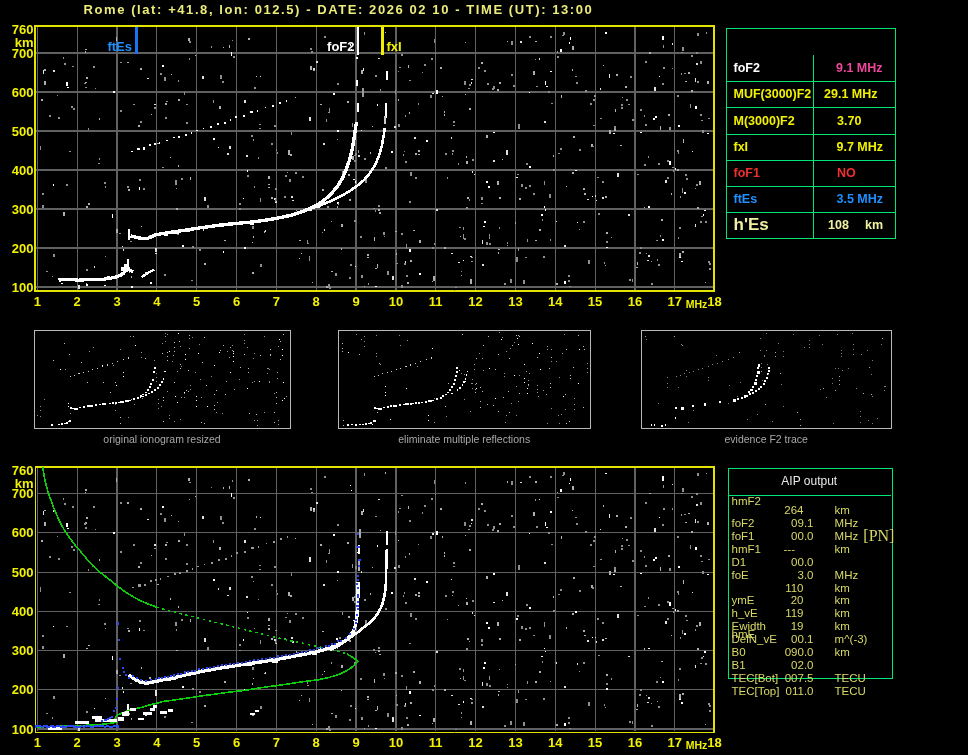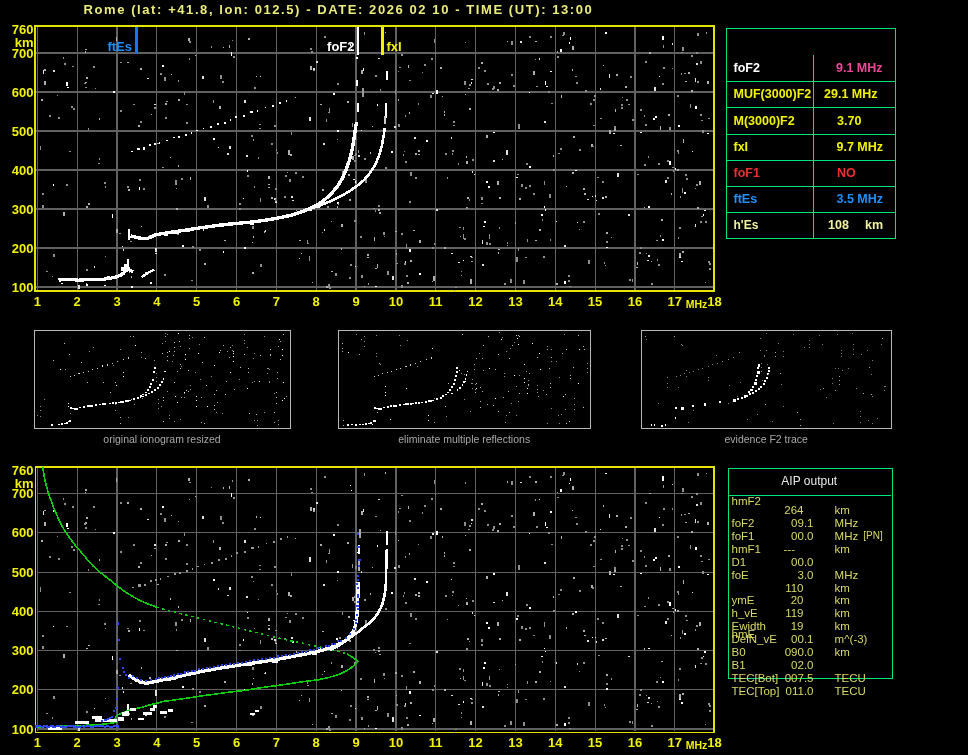--- a/index.html
+++ b/index.html
@@ -2314,36 +2314,36 @@
     <div style="position:absolute;left:0;top:104.5px;width:100%;height:26.03px;border-bottom:1px solid #00e673;"></div>
     <div style="position:absolute;left:7px;top:104.5px;height:26.03px;line-height:26.03px;color:#f2f200;font-weight:bold;font-size:12.5px;">fxI</div>
     <div style="position:absolute;left:110.0px;top:104.5px;height:26.03px;line-height:26.03px;color:#f2f200;font-weight:bold;font-size:12.5px;">9.7 MHz</div>
     <div style="position:absolute;left:0;top:130.5px;width:100%;height:26.03px;border-bottom:1px solid #00e673;"></div>
     <div style="position:absolute;left:7px;top:130.5px;height:26.03px;line-height:26.03px;color:#f03030;font-weight:bold;font-size:12.5px;">foF1</div>
     <div style="position:absolute;left:110.5px;top:130.5px;height:26.03px;line-height:26.03px;color:#f03030;font-weight:bold;font-size:12.5px;">NO</div>
     <div style="position:absolute;left:0;top:156.5px;width:100%;height:26.03px;border-bottom:1px solid #00e673;"></div>
     <div style="position:absolute;left:7px;top:156.5px;height:26.03px;line-height:26.03px;color:#1e90ff;font-weight:bold;font-size:12.5px;">ftEs</div>
     <div style="position:absolute;left:110.0px;top:156.5px;height:26.03px;line-height:26.03px;color:#1e90ff;font-weight:bold;font-size:12.5px;">3.5 MHz</div>
     <div style="position:absolute;left:0;top:182.6px;width:100%;height:26.03px;"></div>
-    <div style="position:absolute;left:7px;top:182.6px;height:26.03px;line-height:26.03px;color:#f0f0a0;font-weight:bold;font-size:12px;">h'Es</div>
+    <div style="position:absolute;left:7px;top:182.6px;height:26.03px;line-height:26.03px;color:#f0f0a0;font-weight:bold;font-size:17px;">h'Es</div>
     <div style="position:absolute;left:101.5px;top:182.6px;height:26.03px;line-height:26.03px;color:#f0f0a0;font-weight:bold;font-size:12.5px;">108</div>
     <div style="position:absolute;left:138.5px;top:182.6px;height:26.03px;line-height:26.03px;color:#f0f0a0;font-weight:bold;font-size:12.5px;">km</div>
   </div>
 <div style="position:absolute;left:727.5px;top:467.5px;width:163.5px;height:209.5px;border:1px solid #00e673;"></div>
 <div style="position:absolute;left:727.5px;top:467.5px;width:163.5px;height:27px;border-bottom:1px solid #00e673;text-align:center;line-height:27px;color:#e8e8e8;font-size:12px;">AIP output</div>
 <div style="position:absolute;top:495px;height:12.9px;line-height:12.9px;color:#d9d966;font-size:11.5px;left:731.5px;">hmF2</div>
 <div style="position:absolute;top:504.3px;height:12.9px;line-height:12.9px;color:#d9d966;font-size:11.5px;left:743.5px;width:60px;text-align:right;">264</div>
 <div style="position:absolute;top:504.3px;height:12.9px;line-height:12.9px;color:#d9d966;font-size:11.5px;left:834.6px;">km</div>
 <div style="position:absolute;top:517.2px;height:12.9px;line-height:12.9px;color:#d9d966;font-size:11.5px;left:731.5px;">foF2</div>
 <div style="position:absolute;top:517.2px;height:12.9px;line-height:12.9px;color:#d9d966;font-size:11.5px;left:753.5px;width:60px;text-align:right;">09.1</div>
 <div style="position:absolute;top:517.2px;height:12.9px;line-height:12.9px;color:#d9d966;font-size:11.5px;left:834.6px;">MHz</div>
 <div style="position:absolute;top:530.0px;height:12.9px;line-height:12.9px;color:#d9d966;font-size:11.5px;left:731.5px;">foF1</div>
 <div style="position:absolute;top:530.0px;height:12.9px;line-height:12.9px;color:#d9d966;font-size:11.5px;left:753.5px;width:60px;text-align:right;">00.0</div>
 <div style="position:absolute;top:530.0px;height:12.9px;line-height:12.9px;color:#d9d966;font-size:11.5px;left:834.6px;">MHz</div>
-<div style="position:absolute;top:530.0px;height:12.9px;line-height:12.9px;color:#d9d966;font-size:10px;left:863.3px;">[PN]</div>
+<div style="position:absolute;top:530.0px;height:12.9px;line-height:12.9px;color:#d9d966;font-size:16px;left:863.3px;font-family:Liberation Serif, serif;">[PN]</div>
 <div style="position:absolute;top:542.9px;height:12.9px;line-height:12.9px;color:#d9d966;font-size:11.5px;left:731.5px;">hmF1</div>
 <div style="position:absolute;top:542.9px;height:12.9px;line-height:12.9px;color:#d9d966;font-size:11.5px;left:735.0px;width:60px;text-align:right;">---</div>
 <div style="position:absolute;top:542.9px;height:12.9px;line-height:12.9px;color:#d9d966;font-size:11.5px;left:834.6px;">km</div>
 <div style="position:absolute;top:555.8px;height:12.9px;line-height:12.9px;color:#d9d966;font-size:11.5px;left:731.5px;">D1</div>
 <div style="position:absolute;top:555.8px;height:12.9px;line-height:12.9px;color:#d9d966;font-size:11.5px;left:753.5px;width:60px;text-align:right;">00.0</div>
 <div style="position:absolute;top:568.6px;height:12.9px;line-height:12.9px;color:#d9d966;font-size:11.5px;left:731.5px;">foE</div>
 <div style="position:absolute;top:568.6px;height:12.9px;line-height:12.9px;color:#d9d966;font-size:11.5px;left:753.5px;width:60px;text-align:right;">3.0</div>
 <div style="position:absolute;top:568.6px;height:12.9px;line-height:12.9px;color:#d9d966;font-size:11.5px;left:834.6px;">MHz</div>
 <div style="position:absolute;top:581.5px;height:12.9px;line-height:12.9px;color:#d9d966;font-size:11.5px;left:731.5px;margin-top:46px;">hmE</div>
 <div style="position:absolute;top:581.5px;height:12.9px;line-height:12.9px;color:#d9d966;font-size:11.5px;left:743.5px;width:60px;text-align:right;">110</div>

